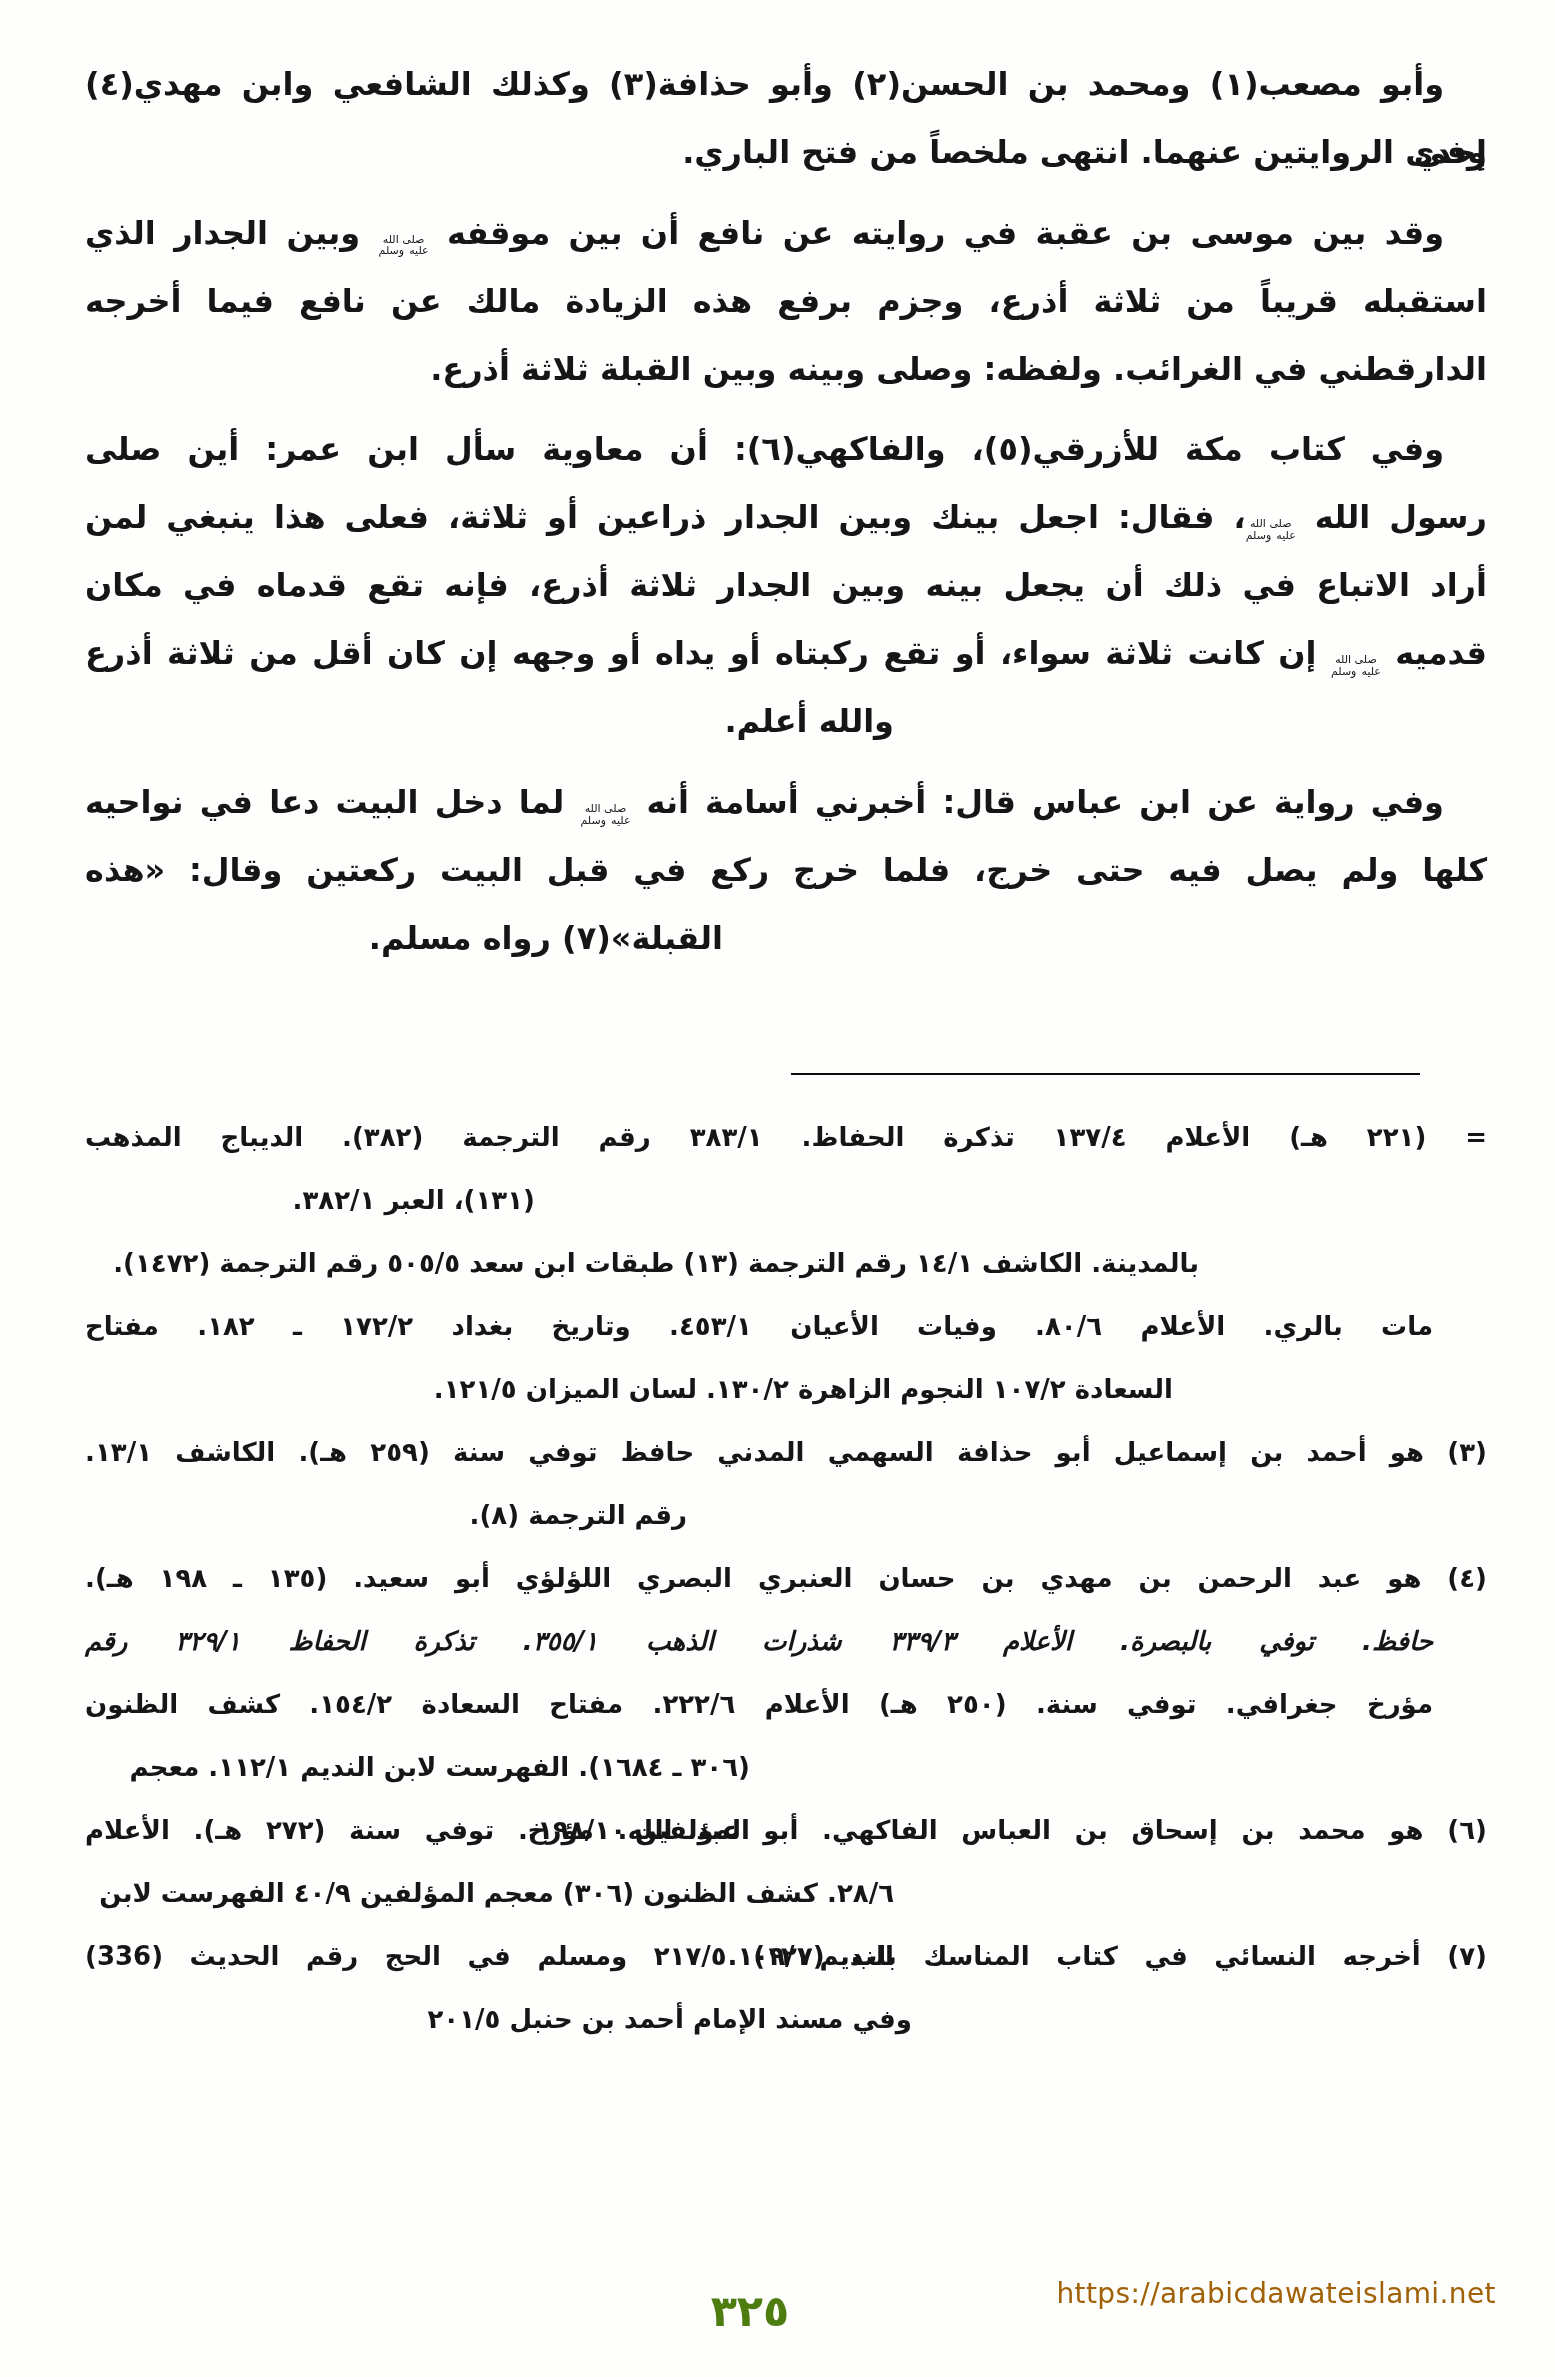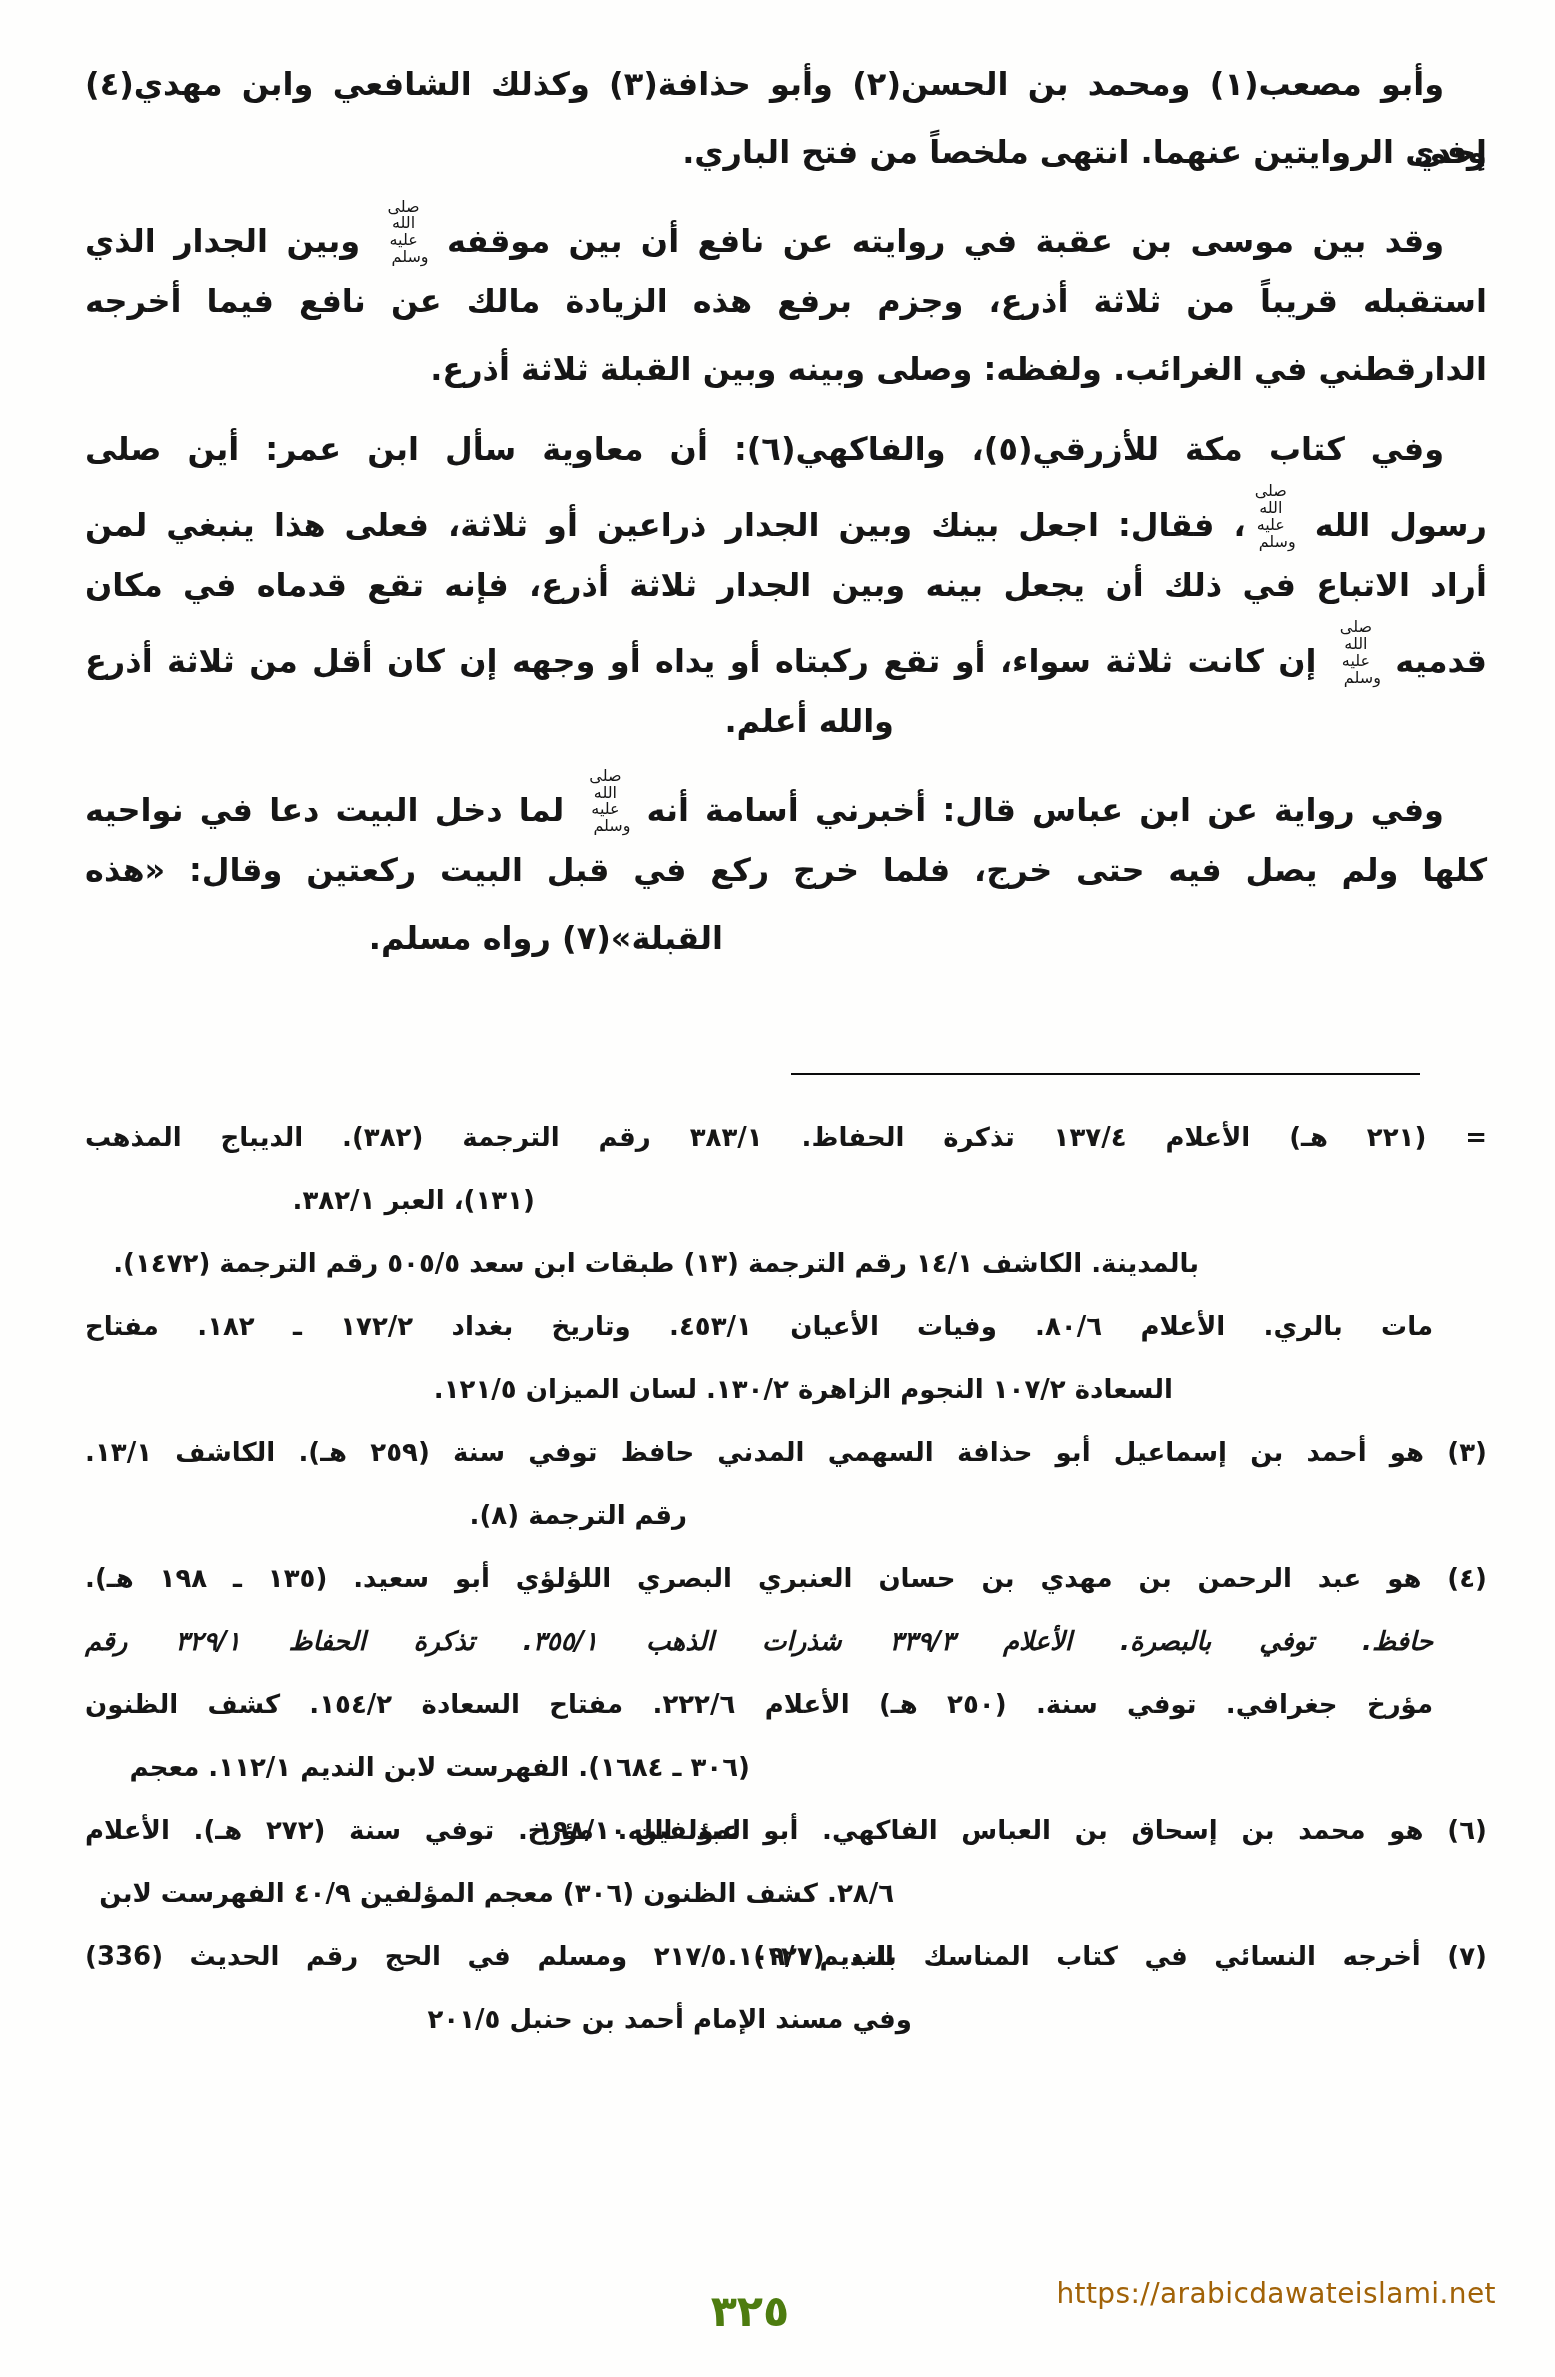--- a/index.html
+++ b/index.html
@@ -23,21 +23,21 @@
   }
   .fln {
     font-size:26px; font-weight:bold;
     line-height:63px; height:63px;
     text-align:right;
   }
   .j { text-align:justify; text-align-last:justify; }
   .ind { text-indent:43px; }
   .saw {
     display:inline-block; width:50px;
-    font-size:16px; font-weight:normal;
+    font-size:11px; font-weight:normal;
     line-height:1.05; text-align:center;
     vertical-align:-10.8px; text-indent:0;
     white-space:normal;
   }
   .fnrule {
     height:2.7px; background:#0b0b0b;
     width:629px; margin:101px 67px 31px auto;
   }
   .pageno {
     position:absolute; top:2286px; left:669px; width:162px;

